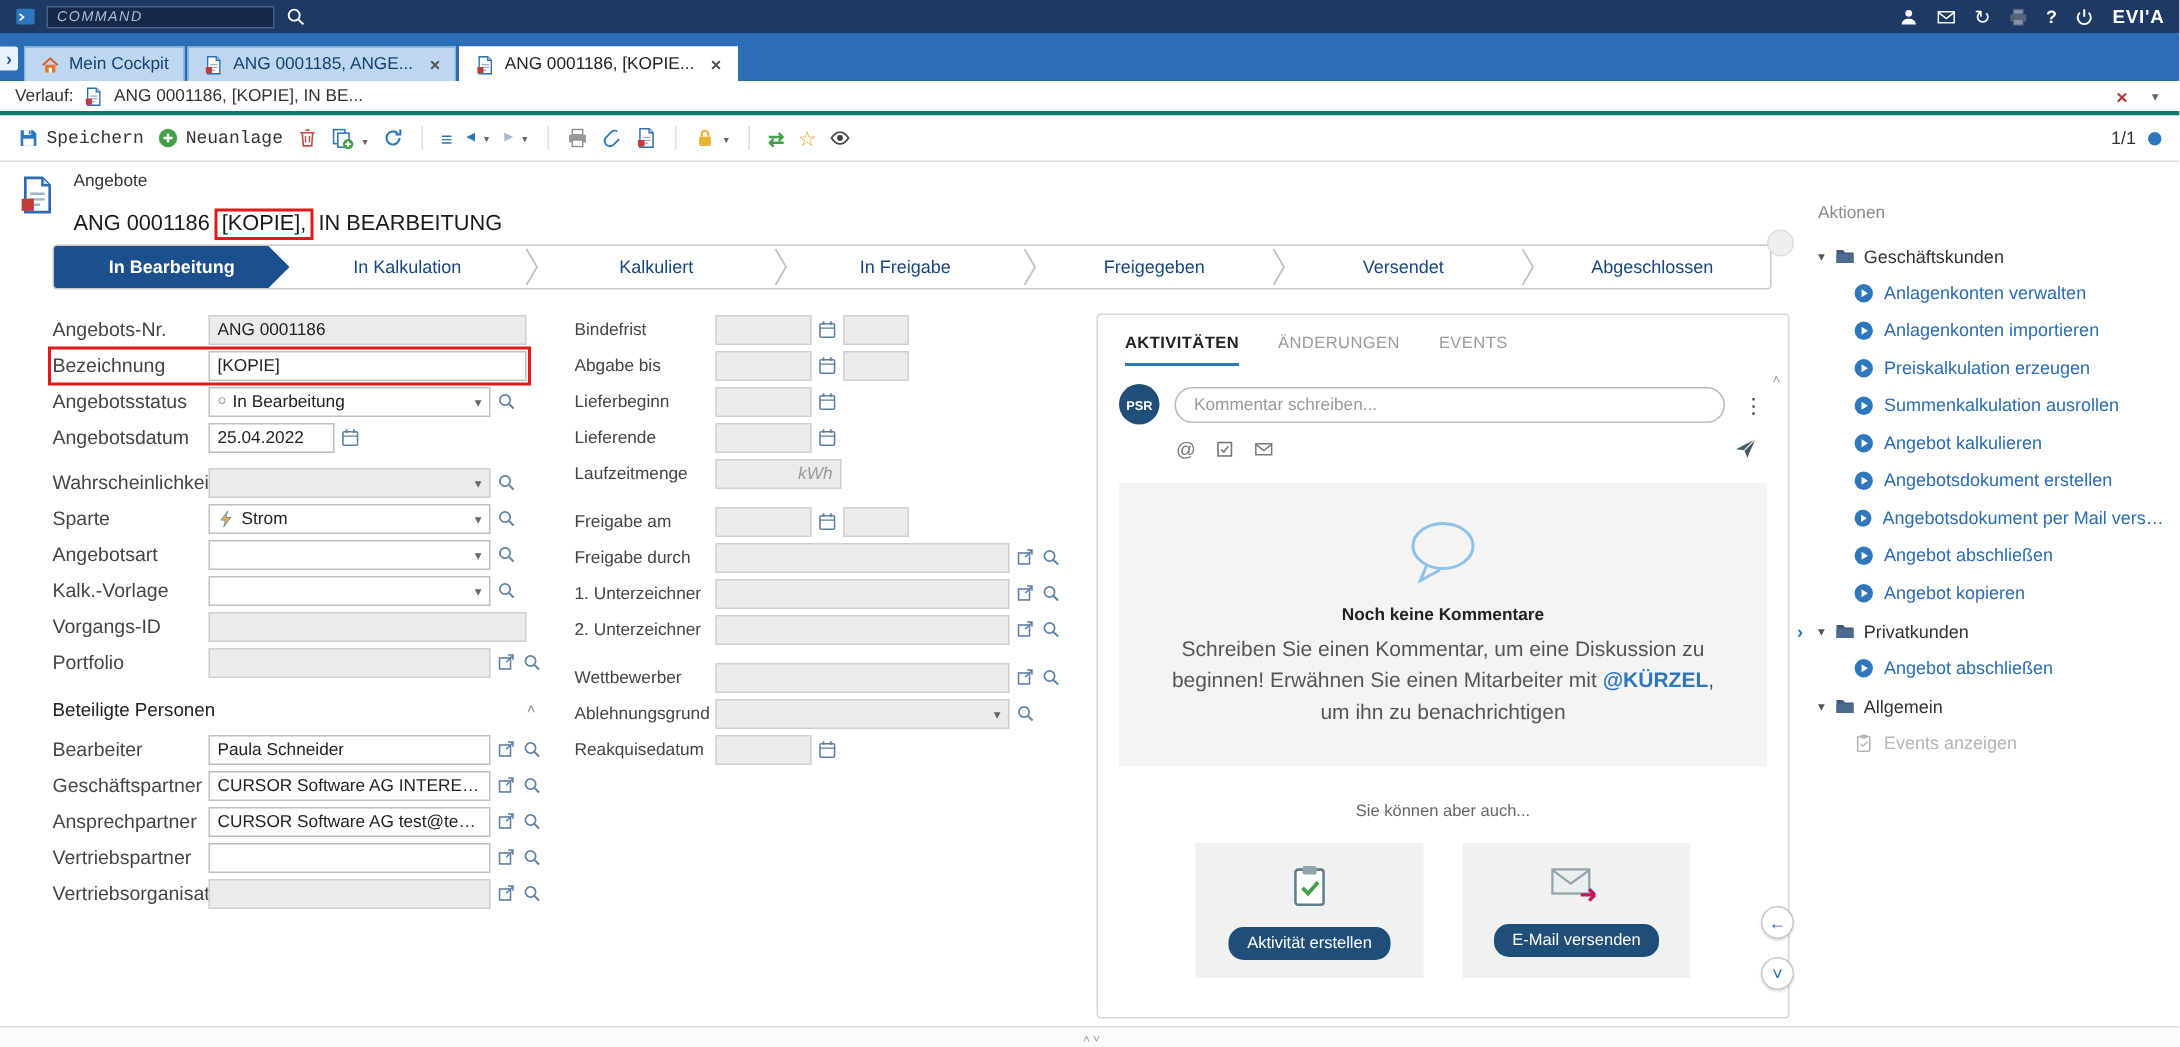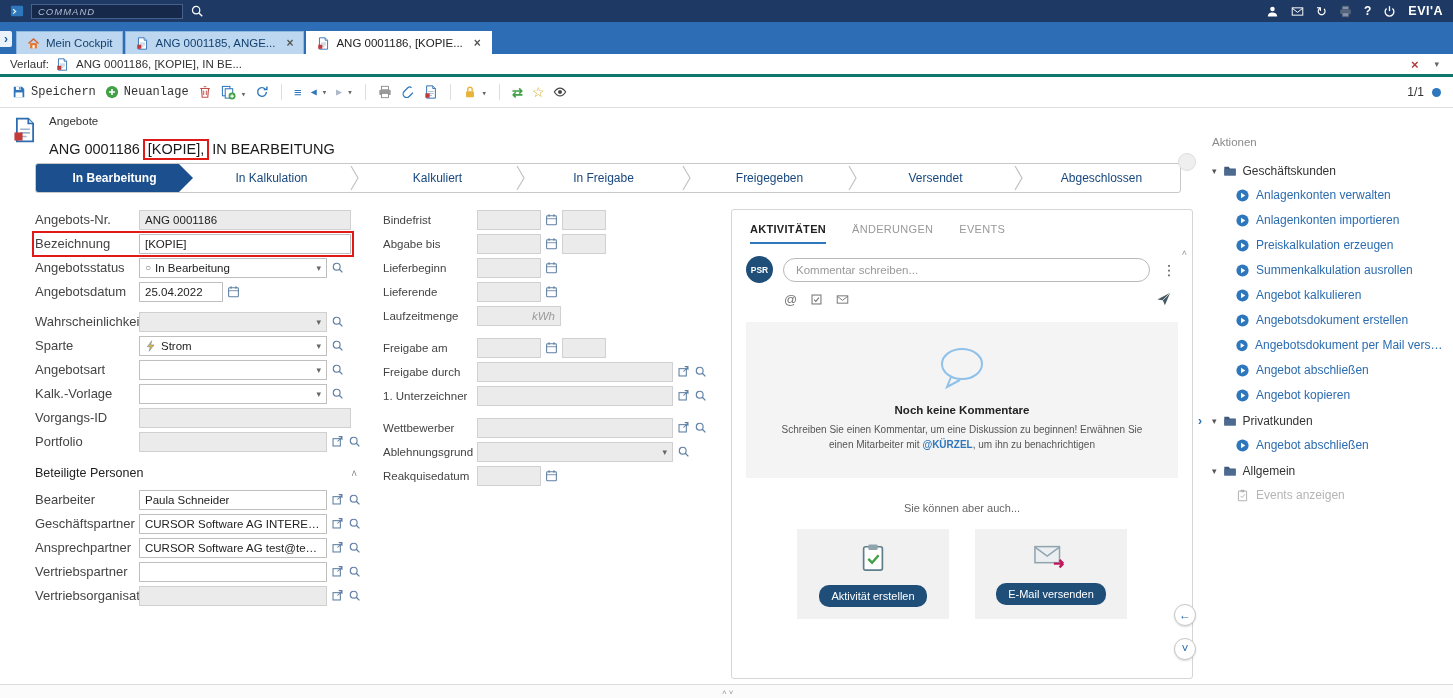--- a/index.html
+++ b/index.html
@@ -100,21 +100,21 @@
        display:flex;align-items:center;justify-content:center;flex:none;}
   .cinput{flex:1;height:24px;border:1px solid #b9b9b9;border-radius:15px;display:flex;align-items:center;
        padding:0 12px;font-size:11.5px;color:#999;background:#fff;}
   .dots{color:#444;font-size:14px;padding:0 2px;cursor:pointer;}
   .c-icons{display:flex;align-items:center;gap:13px;padding:8px 20px 0 52px;color:#777;}
   .send{margin-left:auto;cursor:pointer;}
   .at-glyph{font-size:13px;color:#777;}
   .empty{margin:15px 14px 0 14px;background:#f4f4f4;padding:24px 28px 26px;text-align:center;}
   .empty-icon{display:flex;justify-content:center;}
   .empty-title{font-weight:bold;font-size:11.5px;color:#222;margin:14px 0 6px;}
-  .empty-body{font-size:10px;color:#555;line-height:1.5;}
+  .empty-body{font-size:14px;color:#555;line-height:1.5;}
   .mention{color:#2e77bd;font-weight:bold;}
   .also{text-align:center;font-size:11px;color:#666;margin-top:24px;}
   .cards{display:flex;justify-content:center;gap:26px;margin-top:15px;}
   .card{width:152px;background:#f1f1f1;padding:14px 0 12px;display:flex;flex-direction:column;align-items:center;gap:12px;}
   .cbtn{background:#1f4e79;color:#fff;font-size:11px;border:none;border-radius:10px;padding:5px 12px;
        font-family:"Liberation Sans",sans-serif;cursor:pointer;}
 
   
   .actions{position:absolute;left:1212px;top:136px;width:236px;font-size:12px;}
   .atitle{color:#8a8a8a;font-size:11.5px;margin-bottom:16px;}
@@ -642,20 +642,30 @@
     <div class="frow">
       <span class="flabel-m">1. Unterzeichner</span>
       <div class="inp ro w196"></div>
       <svg class="ic13 ficon">
           <use href="#i-ext"></use>
         </svg>
       <svg class="ic13 ficon">
           <use href="#i-mag"></use>
         </svg>
     </div>
+    <div class="frow">
+      <span class="flabel-m">2. Unterzeichner</span>
+      <div class="inp ro w196"></div>
+      <svg class="ic13 ficon">
+          <use href="#i-ext"></use>
+        </svg>
+      <svg class="ic13 ficon">
+          <use href="#i-mag"></use>
+        </svg>
+    </div>
     <div class="gap8"></div>
     <div class="frow">
       <span class="flabel-m">Wettbewerber</span>
       <div class="inp ro w196"></div>
       <svg class="ic13 ficon">
           <use href="#i-ext"></use>
         </svg>
       <svg class="ic13 ficon">
           <use href="#i-mag"></use>
         </svg>

